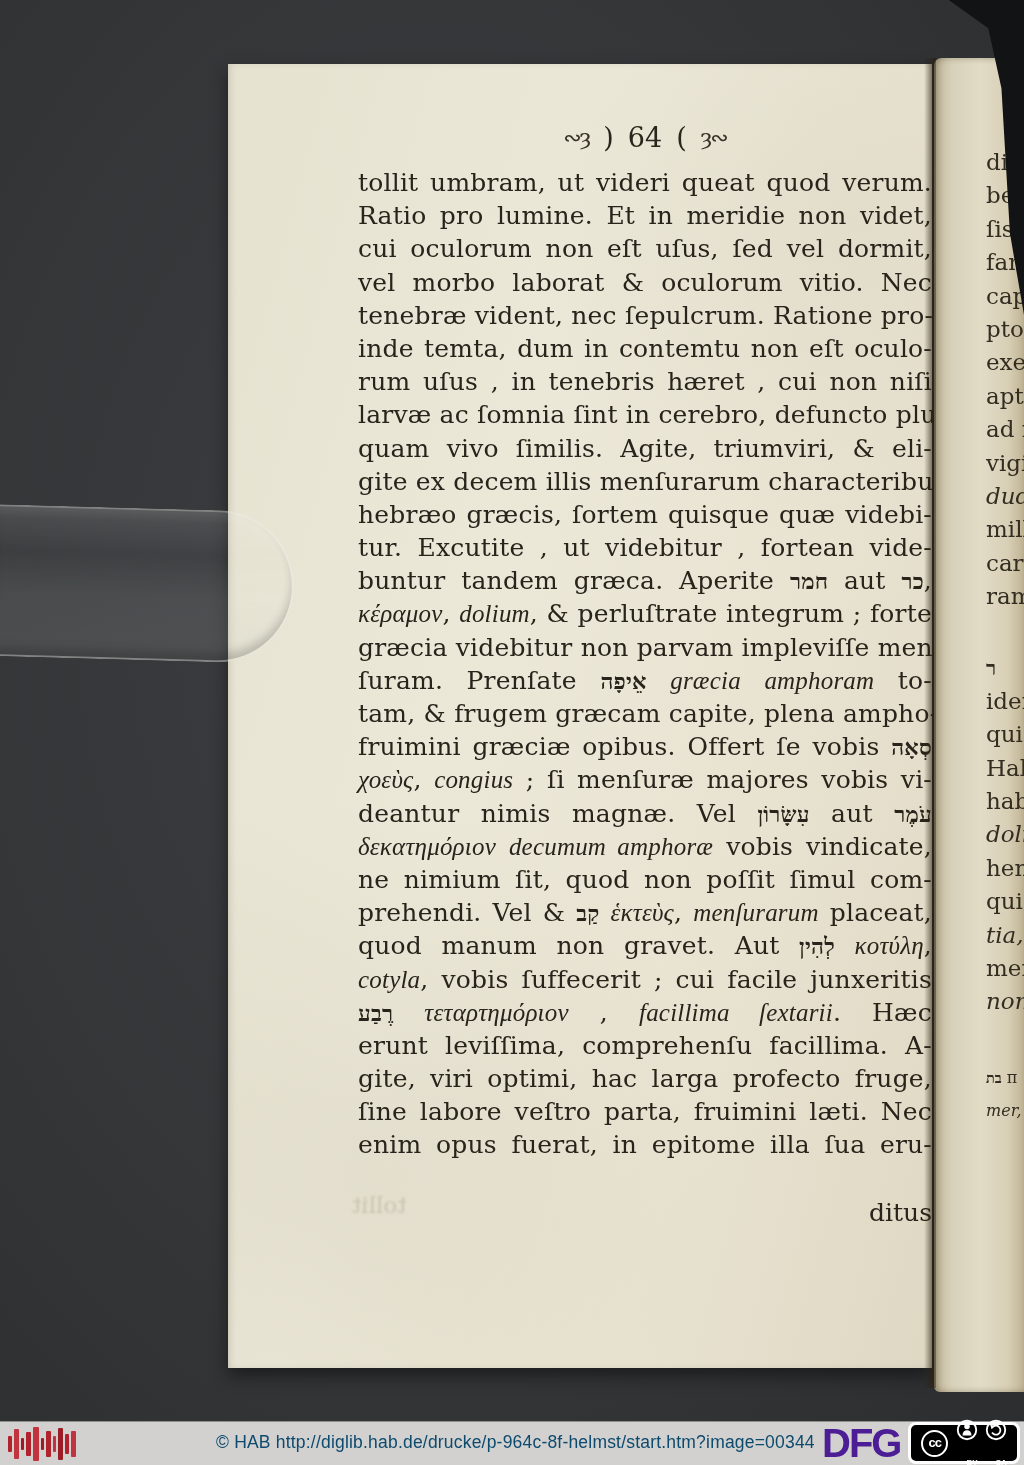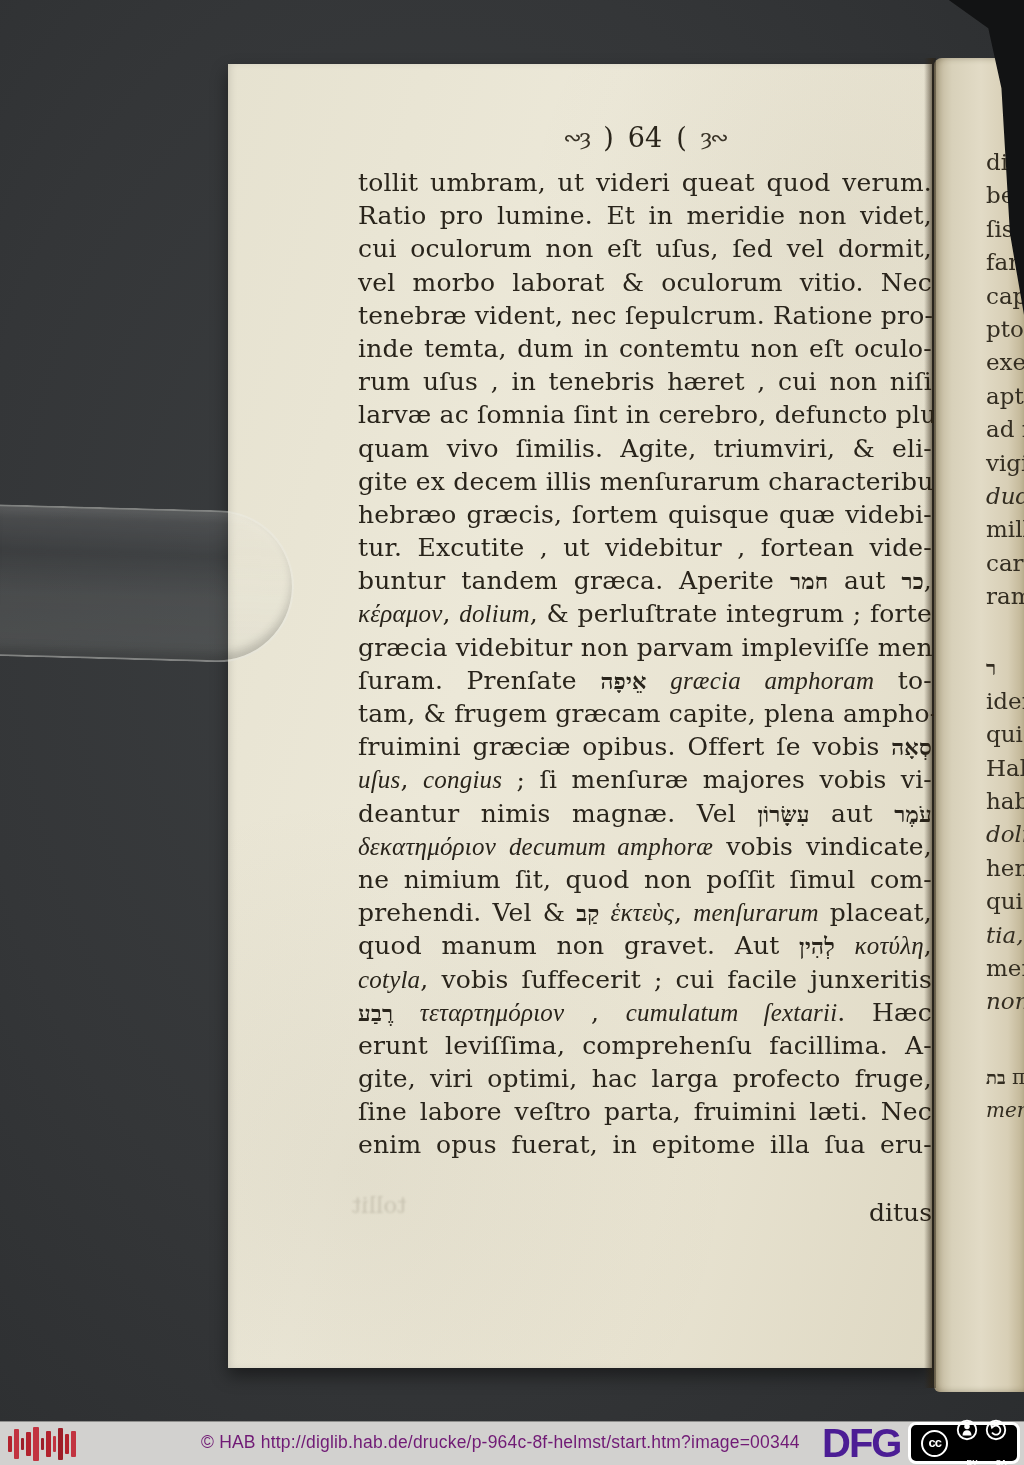--- a/index.html
+++ b/index.html
@@ -48,21 +48,21 @@
   }
   .facing-edge{
     position:absolute;left:934px;top:58px;width:90px;height:1334px;overflow:hidden;z-index:2;
     background:linear-gradient(to right,#bdb296 0%,#d8d1ba 20%,#e2dbc6 52%,#d8cfb6 82%,#c0b494 100%);
     box-shadow:inset 3px 0 6px rgba(60,45,20,0.35);
     border-radius:8px 0 0 6px;
   }
   .frag-group{padding-left:52px;font-size:23px;line-height:33.4px;color:#332d21;}
   .fg-top{margin-top:88px;}
   .fg-mid{margin-top:38px;}
-  .fg-bottom{margin-top:42px;font-size:20px;}
+  .fg-bottom{margin-top:42px;font-size:16px;}
   .frag-line{white-space:nowrap;height:33.4px;}
   .black-wedge{
     position:absolute;left:930px;top:0;width:94px;height:315px;z-index:4;
     background:#121314;
     clip-path:polygon(20% 0%, 100% 0%, 100% 100%, 85% 74%, 76% 28%, 62% 9%);
   }
   
   .page-holder{
     position:absolute;left:-8px;top:504px;width:300px;height:148px;z-index:6;
     border:2px solid rgba(240,240,234,0.32);border-left:none;
@@ -75,21 +75,21 @@
   }
   
   .footer{
     position:absolute;left:0;top:1421px;width:1024px;height:44px;z-index:10;
     background:#d2d1cf;border-top:1px solid #8f8f8d;
     font-family:"Liberation Sans",sans-serif;
   }
   .hab-logo{position:absolute;left:8px;top:3px;height:38px;display:flex;align-items:center;gap:2px;}
   .hab-bar{border-radius:1px;}
   .copyright{
-    position:absolute;left:201px;top:10px;font-size:17.5px;color:#701a75;letter-spacing:0.2px;
+    position:absolute;left:216px;top:10px;font-size:17.5px;color:#0c4a6e;letter-spacing:0.2px;
     white-space:nowrap;
   }
   .dfg{
     position:absolute;left:822px;top:-1px;font-size:40px;font-weight:700;
     letter-spacing:-2px;color:#4c1d95;font-family:"Liberation Sans",sans-serif;
   }
   .cc-badge{
     position:absolute;left:908px;top:0px;width:112px;height:42px;box-sizing:border-box;
     background:#000;border:3px solid #fff;border-radius:8px;
     display:flex;align-items:center;justify-content:space-evenly;padding:0 3px;
@@ -131,28 +131,28 @@
         <div class="text-line">quam vivo ſimilis.  Agite, triumviri, &amp; eli-</div>
         <div class="text-line">gite ex decem illis menſurarum characteribus</div>
         <div class="text-line">hebræo græcis, ſortem quisque quæ videbi-</div>
         <div class="text-line">tur.  Excutite , ut videbitur , fortean vide-</div>
         <div class="text-line">buntur tandem græca.  Aperite <span class="heb">חמר</span> aut <span class="heb">כר</span>,</div>
         <div class="text-line"><i>κέραμον</i>, <i>dolium</i>, &amp; perluſtrate integrum ; forte</div>
         <div class="text-line">græcia videbitur non parvam impleviſſe men-</div>
         <div class="text-line">ſuram.  Prenſate <span class="heb">אֵיפָה</span> <i>græcia</i> <i>amphoram</i> to-</div>
         <div class="text-line">tam, &amp; frugem græcam capite, plena ampho-</div>
         <div class="text-line">fruimini græciæ opibus.  Offert ſe vobis <span class="heb">סְאָה</span></div>
-        <div class="text-line"><i>uſus</i>, <i>congius</i> ;  ſi menſuræ majores vobis vi-</div>
+        <div class="text-line"><i>χοεὺς</i>, <i>congius</i> ;  ſi menſuræ majores vobis vi-</div>
         <div class="text-line">deantur nimis magnæ.  Vel <span class="heb">עִשָּׂרוֹן</span> aut <span class="heb">עֹמֶר</span></div>
         <div class="text-line"><i>δεκατημόριον</i> <i>decumum amphoræ</i> vobis vindicate,</div>
         <div class="text-line">ne nimium ſit, quod non poſſit ſimul com-</div>
         <div class="text-line">prehendi.  Vel &amp; <span class="heb">קַב</span> <i>ἑκτεὺς</i>, <i>menſurarum</i> placeat,</div>
         <div class="text-line">quod manum non gravet.  Aut <span class="heb">לְהִין</span> <i>κοτύλη</i>,</div>
         <div class="text-line"><i>cotyla</i>, vobis ſuffecerit ;  cui facile junxeritis</div>
-        <div class="text-line"><span class="heb">רֶבַע</span> <i>τεταρτημόριον</i> , <i>cumulatum ſextarii</i>.  Hæc</div>
+        <div class="text-line"><span class="heb">רֶבַע</span> <i>τεταρτημόριον</i> , <i>facillima ſextarii</i>.  Hæc</div>
         <div class="text-line">erunt leviſſima, comprehenſu facillima.  A-</div>
         <div class="text-line">gite, viri optimi, hac larga profecto fruge,</div>
         <div class="text-line">ſine labore veſtro parta, fruimini læti.  Nec</div>
         <div class="text-line">enim opus fuerat, in epitome illa ſua eru-</div>
       </div>
 
     <div class="catchword">ditus</div>
     <div class="ghost">tollit</div>
   </div>
 

